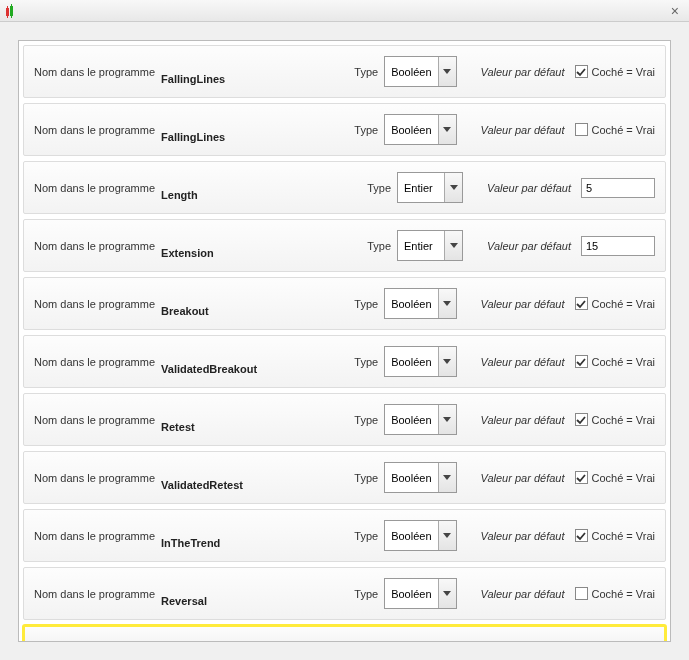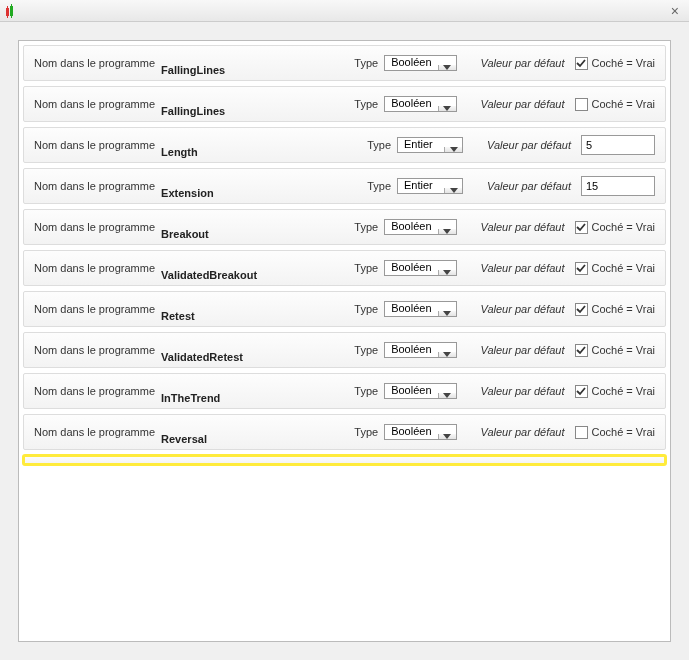--- a/index.html
+++ b/index.html
@@ -60,21 +60,21 @@
   overflow-y: auto;
   padding: 4px;
   display: flex;
   flex-direction: column;
   gap: 5px;
 }
 .param-row {
   border: 1px solid #ddd;
   background: linear-gradient(#fdfdfd, #f3f3f3);
   border-radius: 2px;
-  padding: 4px 10px;
+  padding: 10px 10px;
   display: flex;
   align-items: center;
   gap: 6px;
 }
 .param-row.highlighted {
   outline: 3px solid #ffeb3b;
   outline-offset: -2px;
 }
 .label-name {
   color: #333;
@@ -88,22 +88,21 @@
   margin-top: 14px;
 }
 .spacer { flex: 1; }
 .label-type {
   color: #333;
 }
 .select-wrap {
   display: inline-flex;
   border: 1px solid #999;
   background: #fff;
-  height: 16px;
-  align-items: flex-end;
+  height: 31px;
 }
 .select-val {
   padding: 2px 6px;
   min-width: 46px;
   display: flex;
   align-items: center;
   font-size: 11px;
 }
 .select-btn {
   width: 18px;

